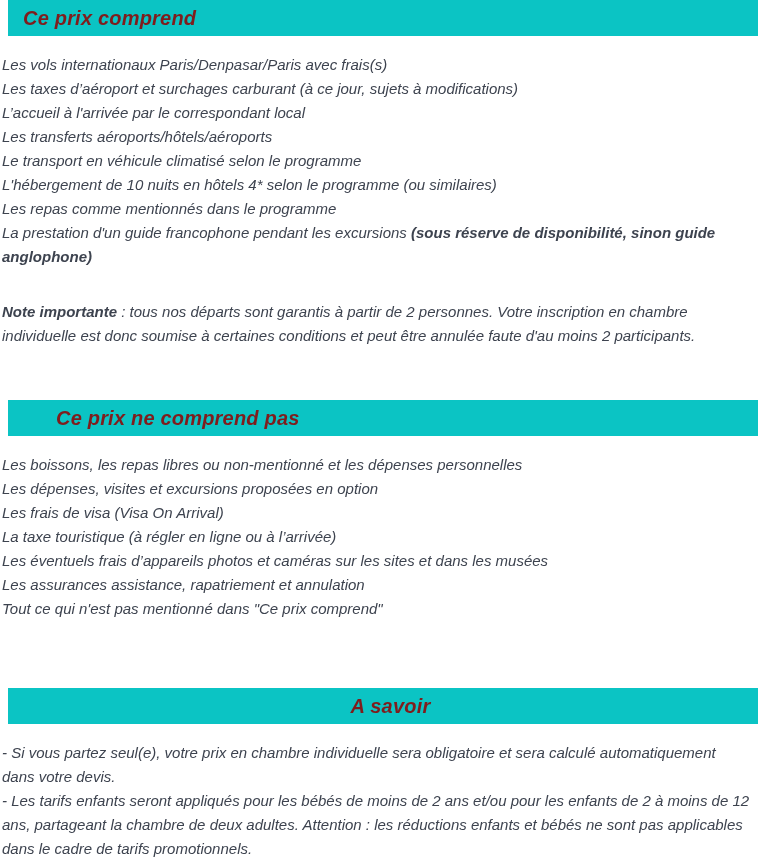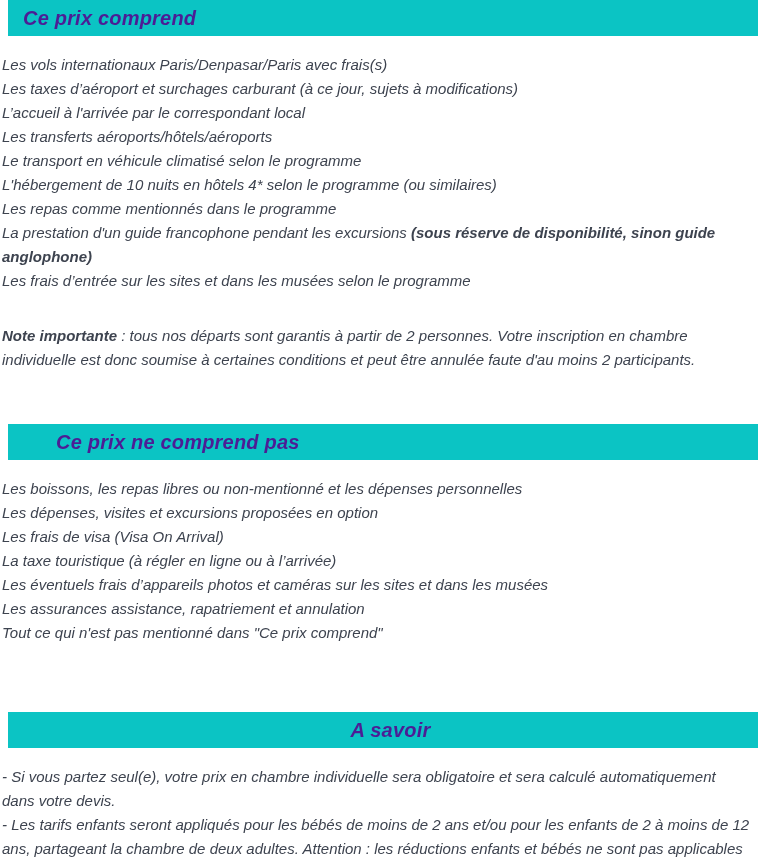--- a/index.html
+++ b/index.html
@@ -12,21 +12,21 @@
     min-height:867px;
     background:#ffffff;
     font-family:"Liberation Sans", sans-serif;
     color:var(--body-text);
     overflow:hidden;
   }
   .section-bar{
     margin-left:8px;
     height:36px;
     background:var(--accent);
-    color:#4c1d95;
+    color:#7f1d1d;
     display:flex;
     align-items:center;
     padding-left:15px;
     font-size:20px;
     font-weight:700;
     font-style:italic;
     letter-spacing:0.2px;
   }
   .content{
     font-style:italic;
@@ -57,21 +57,20 @@
 <div class="content">
   <div class="items">
     <p class="item">Les vols internationaux Paris/Denpasar/Paris avec frais(s)</p>
     <p class="item">Les taxes d’aéroport et surchages carburant (à ce jour, sujets à modifications)</p>
     <p class="item">L’accueil à l'arrivée par le correspondant local</p>
     <p class="item">Les transferts aéroports/hôtels/aéroports</p>
     <p class="item">Le transport en véhicule climatisé selon le programme</p>
     <p class="item">L'hébergement de 10 nuits en hôtels 4* selon le programme (ou similaires)</p>
     <p class="item">Les repas comme mentionnés dans le programme</p>
     <p class="item"><span>La prestation d'un guide francophone pendant les excursions </span><b>(sous réserve de disponibilité, sinon guide anglophone)</b></p>
-    <p class="item">Les frais d’entrée sur les sites et dans les musées selon le programme</p>
   </div>
 
   <p class="note"><b>Note importante</b><span> : tous nos départs sont garantis à partir de 2 personnes. Votre inscription en chambre individuelle est donc soumise à certaines conditions et peut être annulée faute d'au moins 2 participants.</span></p>
 </div>
 
 <div class="section-bar bar-excluded">
   <span>Ce prix ne comprend pas</span>
 </div>
 
 <div class="content">

